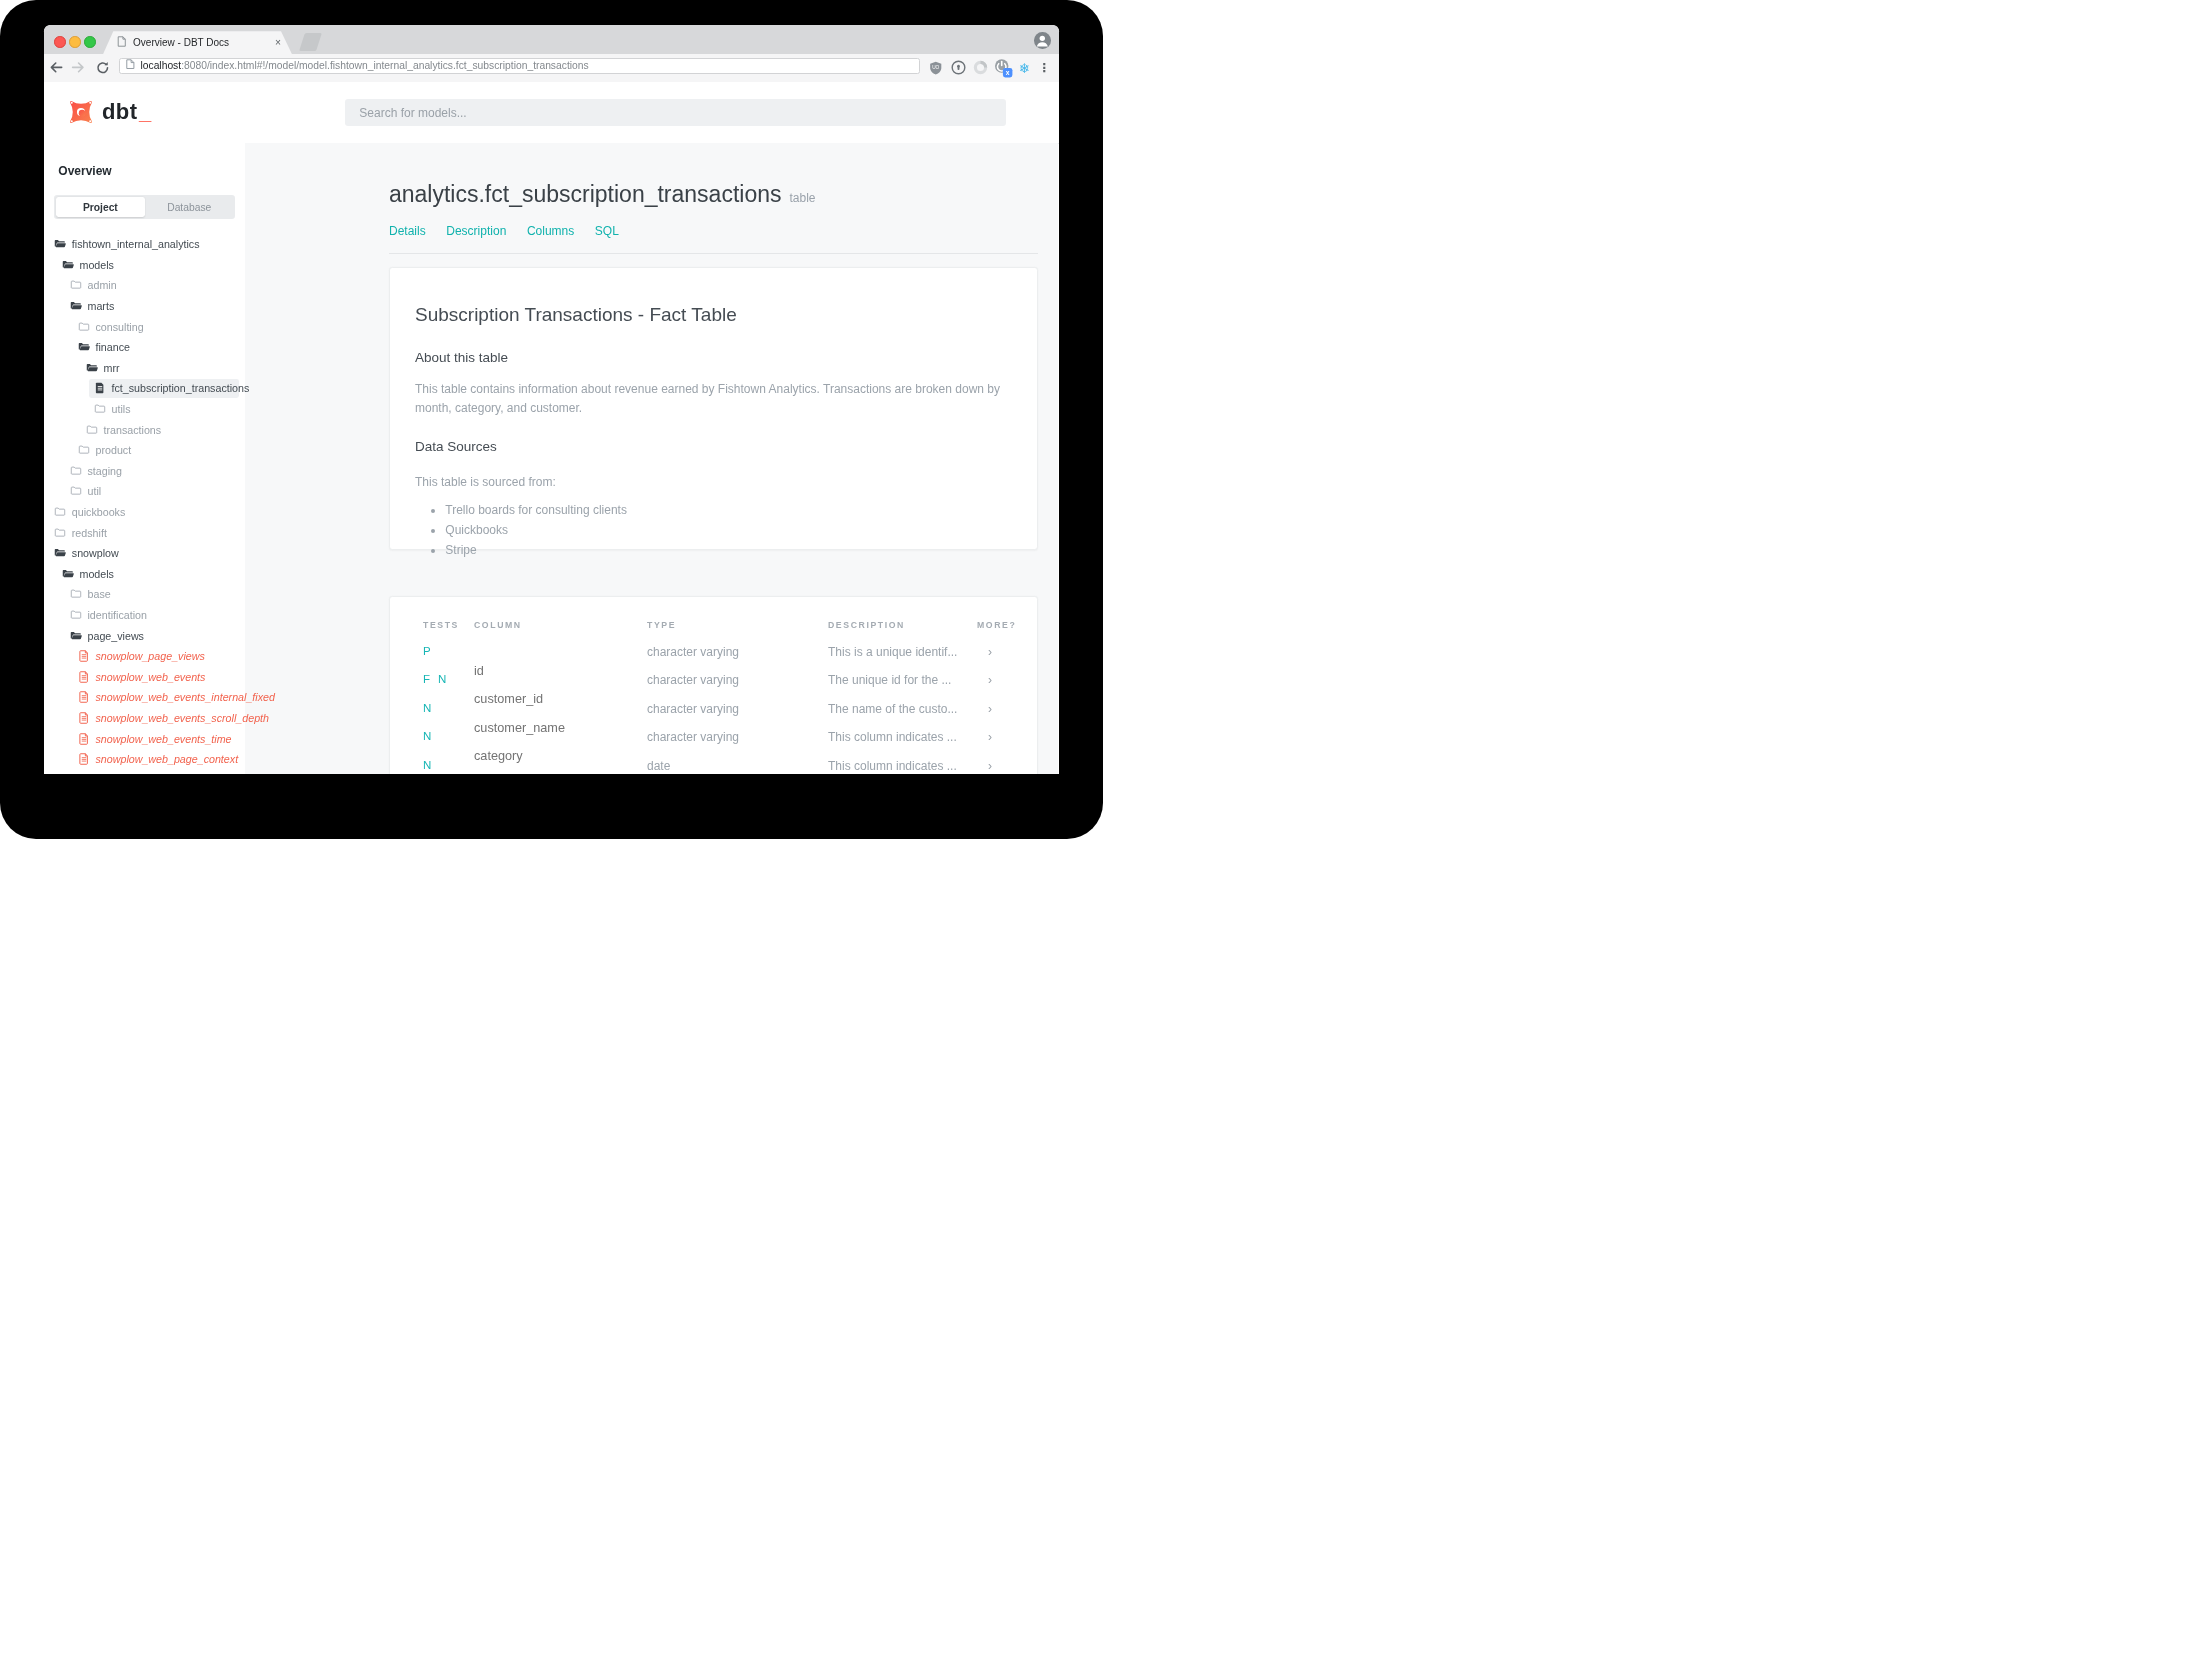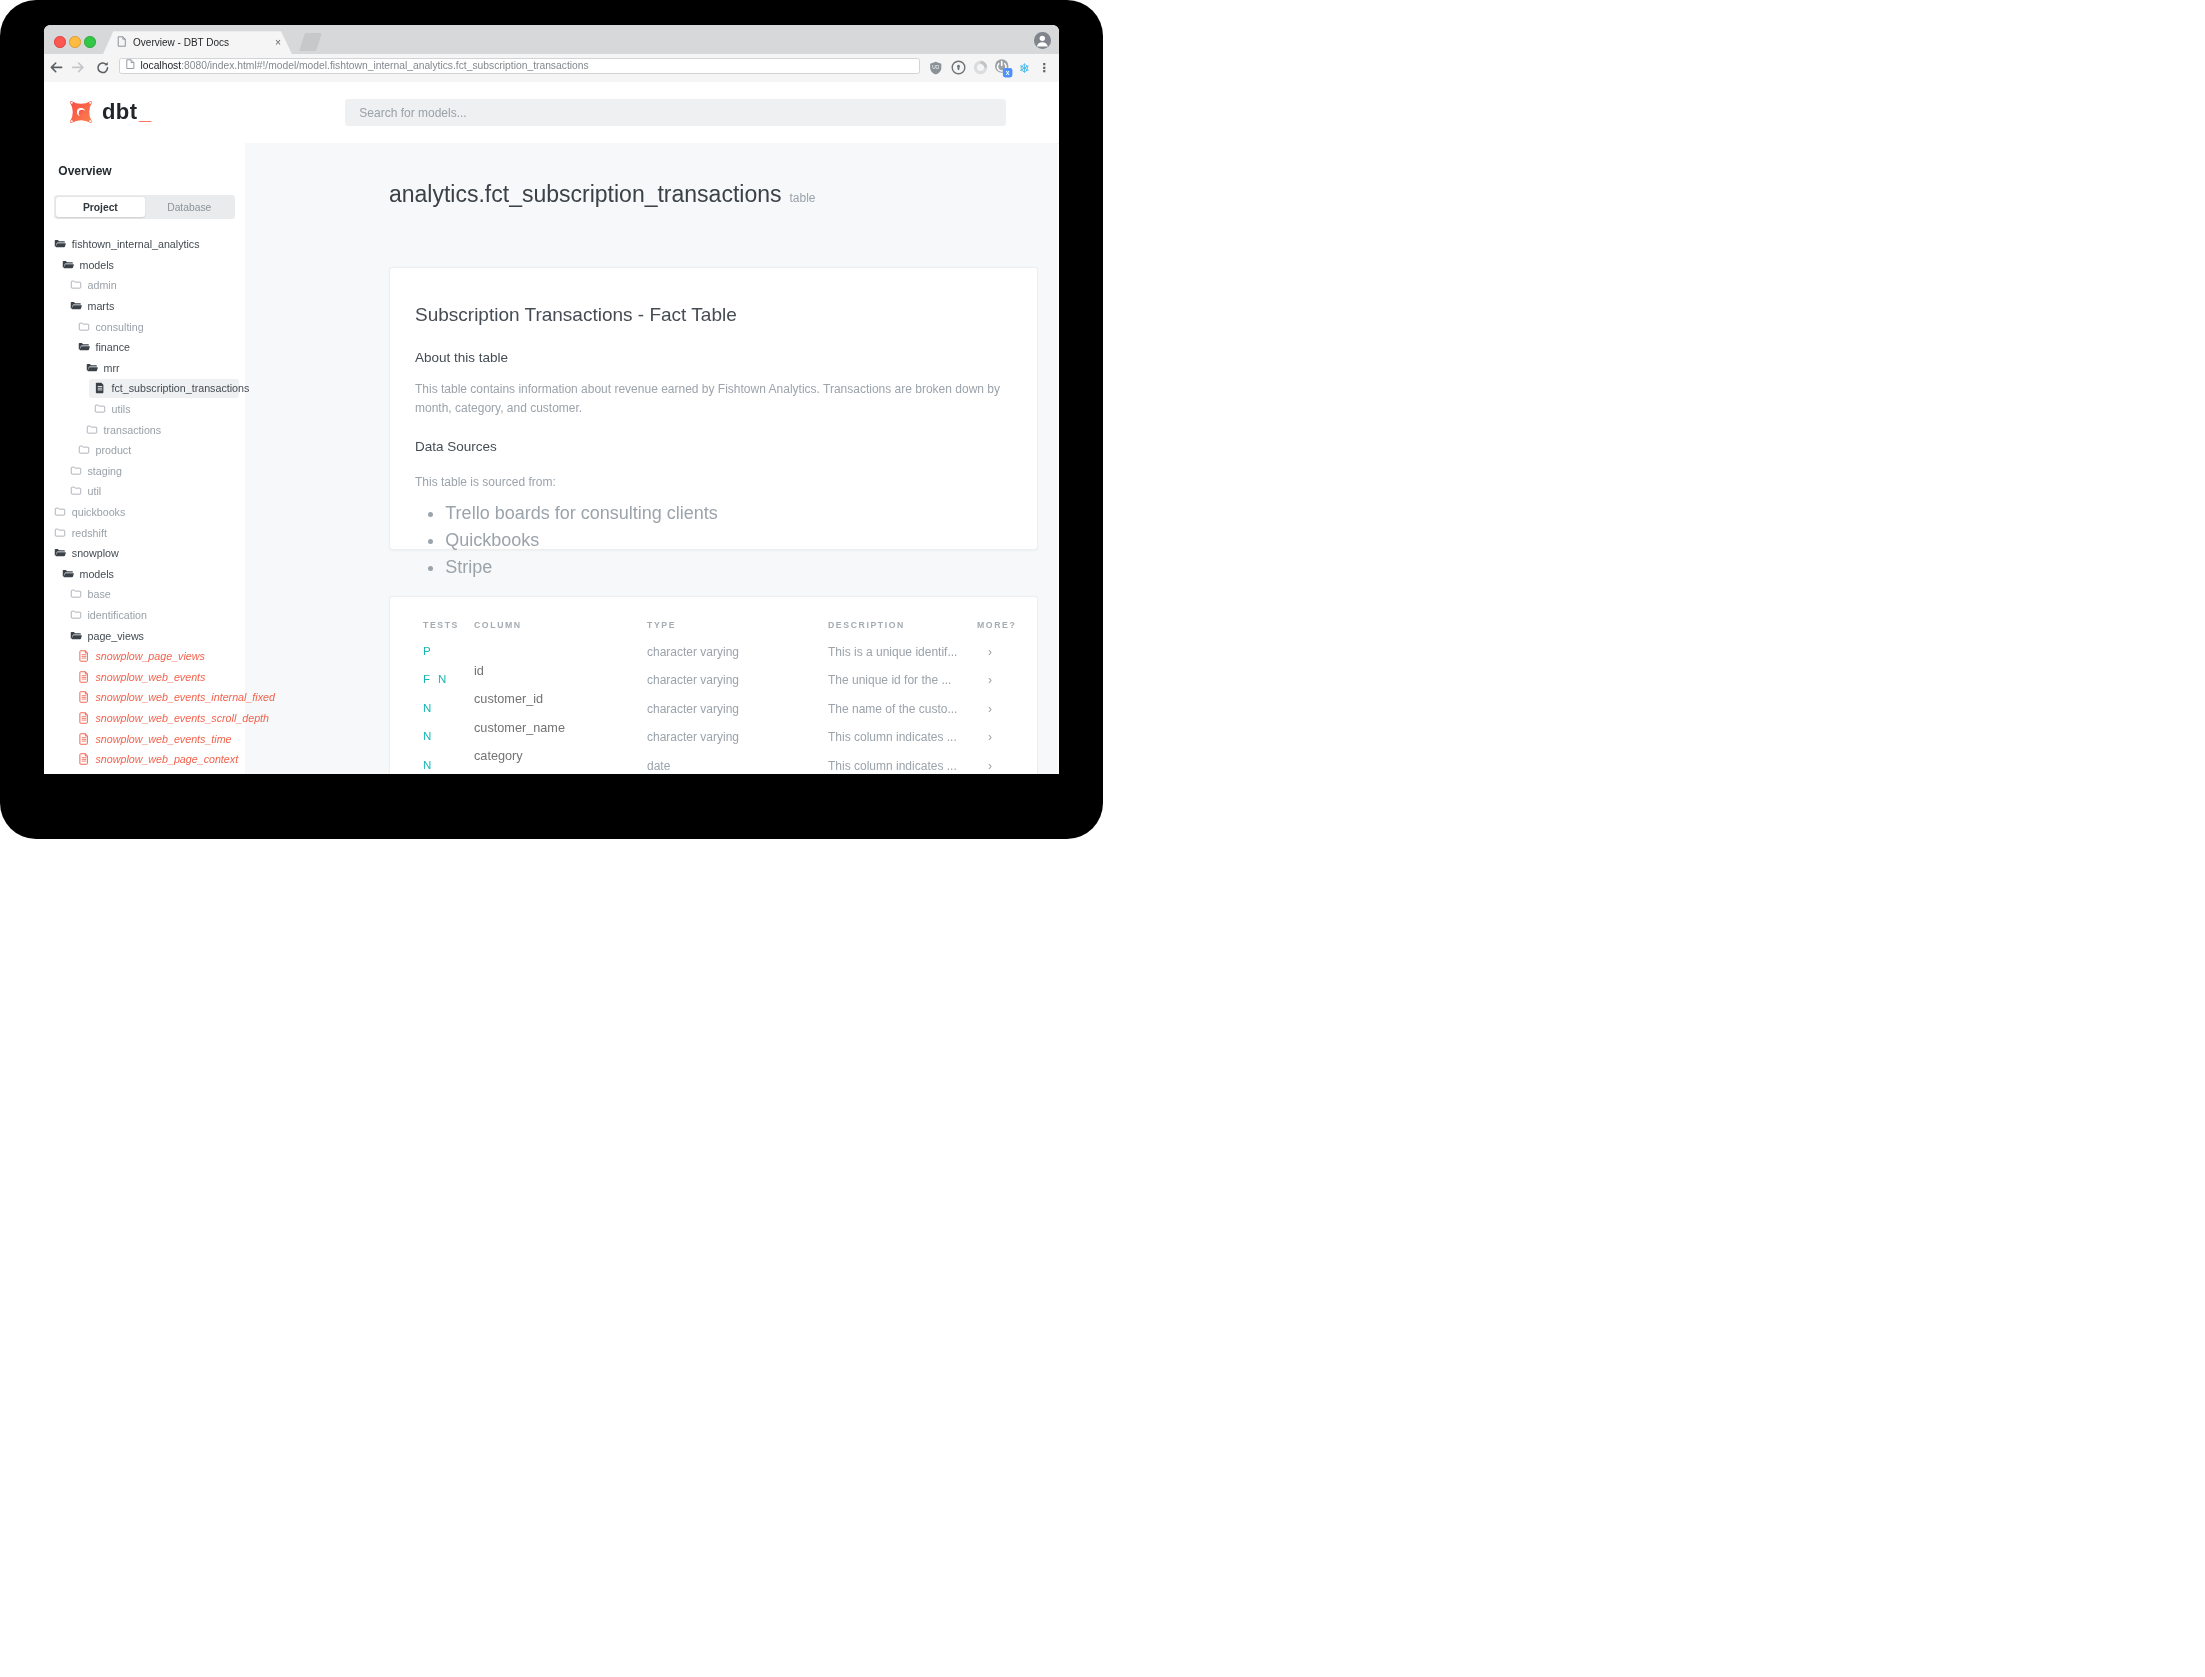--- a/index.html
+++ b/index.html
@@ -59,21 +59,21 @@
   .m-title{position:absolute;left:144px;top:38px;font-size:23px;color:#3a4147;white-space:nowrap;}
   .m-title .badge{font-size:12px;color:#9aa2ab;margin-left:8px;}
   .m-nav{position:absolute;left:144px;top:81px;width:649px;display:flex;gap:20.6px;font-size:12px;color:#10b2ad;padding-bottom:15px;border-bottom:0.8px solid #e4e6e8;}
   .m-nav span{cursor:pointer;}
   .sec-label{position:absolute;left:144px;font-size:11px;font-weight:bold;color:#3d444b;}
   .card{position:absolute;left:144px;width:649px;background:#fff;border-radius:3.2px;border:0.8px solid #eceeef;box-shadow:0 0.8px 1.6px rgba(0,0,0,.04);box-sizing:border-box;}
   .card1{top:124px;height:283px;}
   .doc-h1{position:absolute;left:25px;top:36px;font-size:19px;color:#454c53;}
   .doc-h3{position:absolute;left:25px;font-size:13.5px;color:#454c53;}
   .doc-p{position:absolute;left:25px;width:598px;font-size:12px;color:#9ba3ab;line-height:19px;}
-  .doc-ul{position:absolute;left:41px;width:571px;margin:0;padding:0 0 0 14.3px;font-size:18px;color:#9ba3ab;}
+  .doc-ul{position:absolute;left:41px;width:571px;margin:0;padding:0 0 0 14.3px;font-size:12px;color:#9ba3ab;}
   .doc-ul li{margin-bottom:6px;}
   .card2{top:453px;height:206px;}
   .th{position:absolute;font-size:8.7px;letter-spacing:1.6px;color:#a4abb2;font-weight:bold;}
   .cell{position:absolute;white-space:nowrap;}
   .c-tests{color:#17b6b5;font-size:11.5px;letter-spacing:2.4px;}
   .c-col{color:#737373;font-size:12.7px;margin-top:20px;}
   .c-type,.c-desc{color:#9ba3ab;font-size:12px;}
   .c-more{color:#9aa1a8;font-size:12px;}
 </style>
 </head>
@@ -436,20 +436,26 @@
                 </g>
               </svg>
             </span>
             <span>snowplow_web_page_context</span>
           </div>
         </div>
     </div>
 
     <div class="mainarea">
       <div class="m-title"><span>analytics.fct_subscription_transactions</span><span class="badge">table</span></div>
+      <div class="m-nav" id="mnav">
+          <span>Details</span>
+          <span>Description</span>
+          <span>Columns</span>
+          <span>SQL</span>
+        </div>
 
       <div class="sec-label" style="top:219px">Description</div>
       <div class="card card1">
         <div class="doc-h1">Subscription Transactions - Fact Table</div>
         <div class="doc-h3" style="top:82px">About this table</div>
         <div class="doc-p" style="top:112px">This table contains information about revenue earned by Fishtown Analytics. Transactions are broken down by month, category, and customer.</div>
         <div class="doc-h3" style="top:171px">Data Sources</div>
         <div class="doc-p" style="top:205px">This table is sourced from:</div>
         <ul class="doc-ul" style="top:235px" id="sources">
             <li>Trello boards for consulting clients</li>

